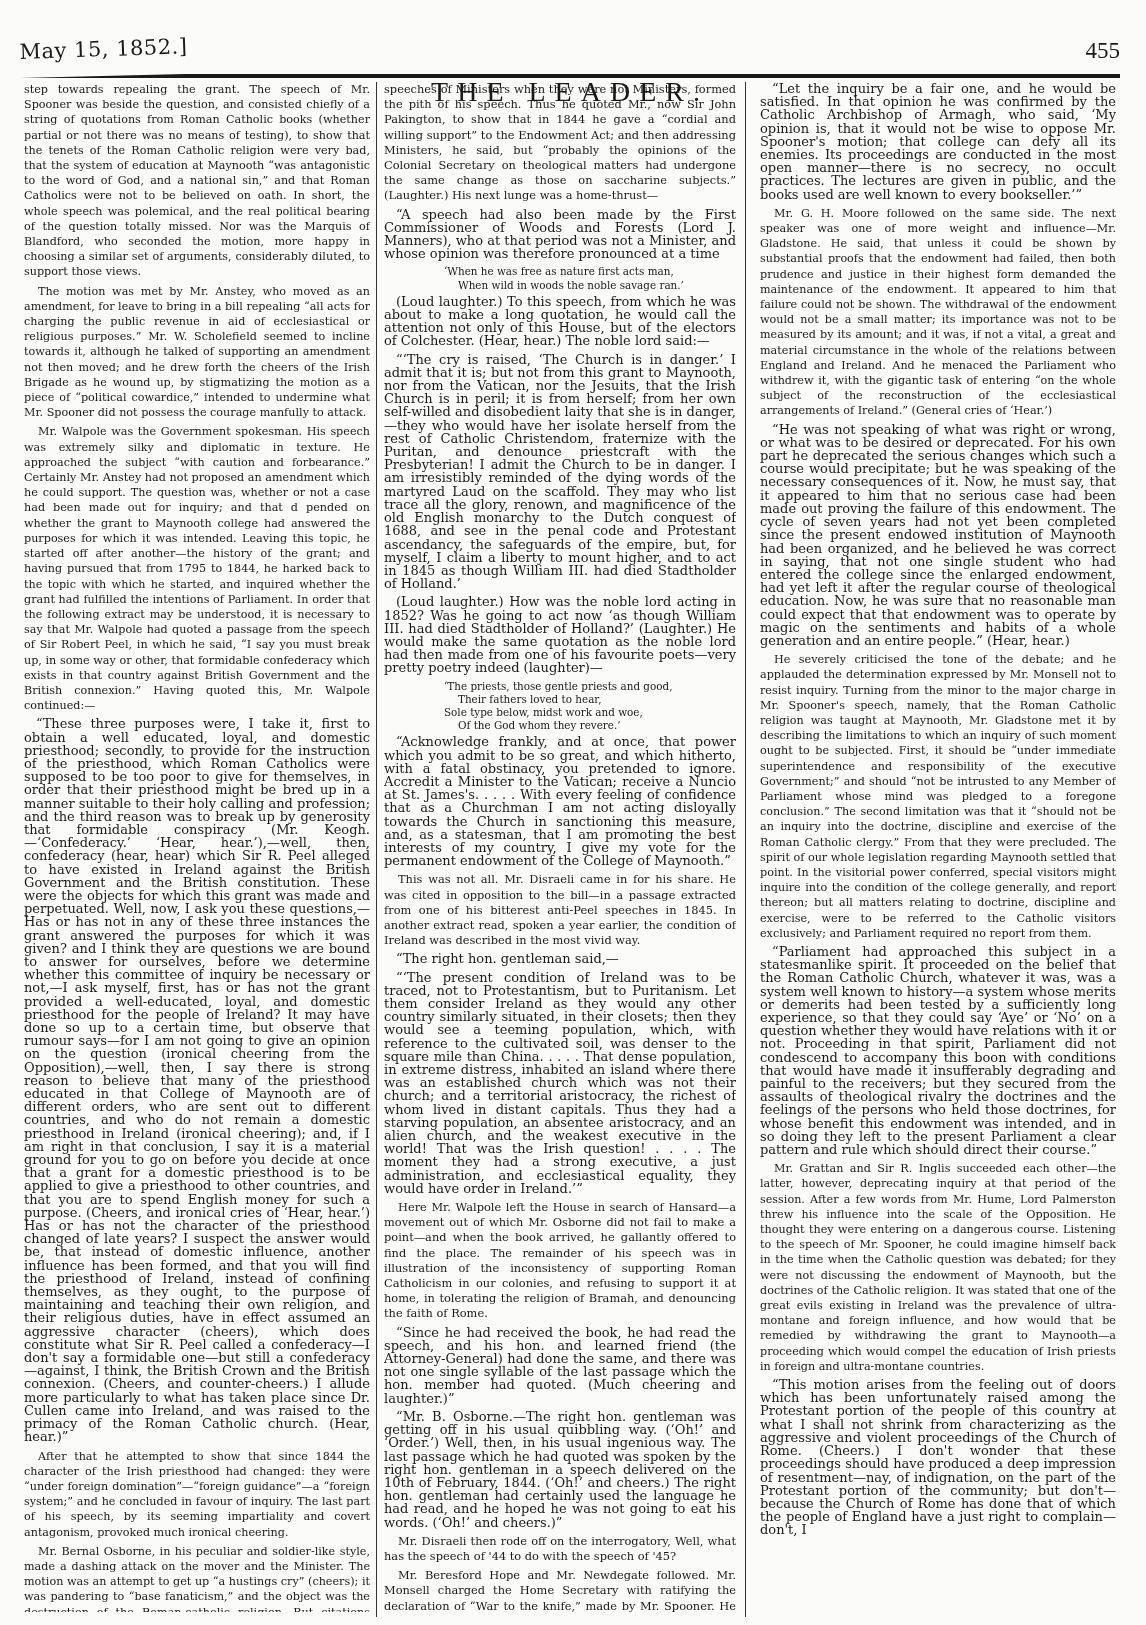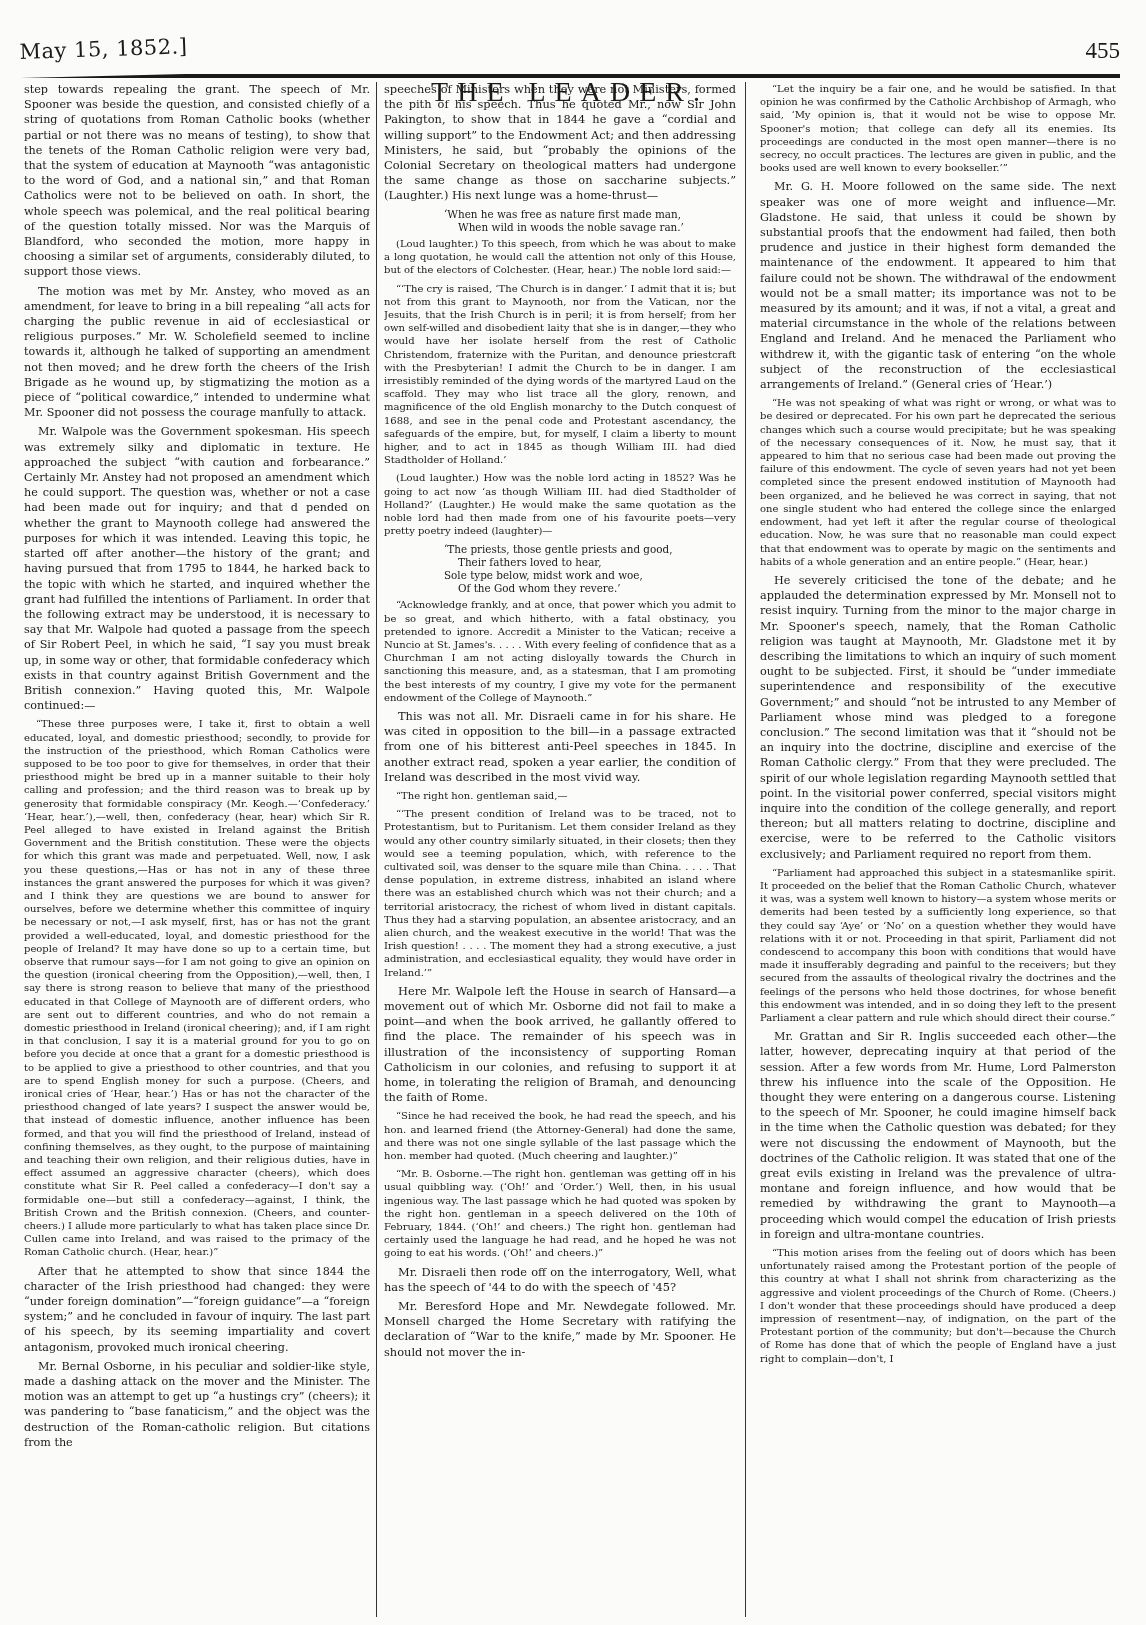--- a/index.html
+++ b/index.html
@@ -30,21 +30,21 @@
     font-size: 11.2px; line-height: 15.2px; text-align: justify;
   }
   .col-1 { left: 24px; width: 346px; }
   .col-2 { left: 384px; width: 352px; font-size: 11.4px; }
   .col-3 { left: 760px; width: 356px; }
   .col-divider { position: absolute; top: 82px; width: 1px; background: #333; height: 1535px; }
   .div-1 { left: 376px; }
   .div-2 { left: 745px; }
   p { margin: 0 0 4px 0; text-indent: 14px; }
   p.cont { text-indent: 0; }
-  p.quote { font-size: 10px; line-height: 13.2px; margin-bottom: 5px; text-indent: 12px; }
+  p.quote { font-size: 13px; line-height: 13.2px; margin-bottom: 5px; text-indent: 12px; }
   .verse { font-size: 10.4px; line-height: 13.2px; margin: 3px 0 3px 60px; text-align: left; }
   .verse div.in { padding-left: 14px; }
 </style>
 </head>
 <body>
 
 <div class="masthead">
   <div class="mh-date">May 15, 1852.]</div>
   <div class="mh-title">THE LEADER.</div>
   <div class="mh-page">455</div>
@@ -57,22 +57,23 @@
 <div class="column col-1">
     <p class="cont">step towards repealing the grant. The speech of Mr. Spooner was beside the question, and consisted chiefly of a string of quotations from Roman Catholic books (whether partial or not there was no means of testing), to show that the tenets of the Roman Catholic religion were very bad, that the system of education at Maynooth “was antagonistic to the word of God, and a national sin,” and that Roman Catholics were not to be believed on oath. In short, the whole speech was polemical, and the real political bearing of the question totally missed. Nor was the Marquis of Blandford, who seconded the motion, more happy in choosing a similar set of arguments, considerably diluted, to support those views.</p>
     <p>The motion was met by Mr. Anstey, who moved as an amendment, for leave to bring in a bill repealing “all acts for charging the public revenue in aid of ecclesiastical or religious purposes.” Mr. W. Scholefield seemed to incline towards it, although he talked of supporting an amendment not then moved; and he drew forth the cheers of the Irish Brigade as he wound up, by stigmatizing the motion as a piece of “political cowardice,” intended to undermine what Mr. Spooner did not possess the courage manfully to attack.</p>
     <p>Mr. Walpole was the Government spokesman. His speech was extremely silky and diplomatic in texture. He approached the subject “with caution and forbearance.” Certainly Mr. Anstey had not proposed an amendment which he could support. The question was, whether or not a case had been made out for inquiry; and that d pended on whether the grant to Maynooth college had answered the purposes for which it was intended. Leaving this topic, he started off after another—the history of the grant; and having pursued that from 1795 to 1844, he harked back to the topic with which he started, and inquired whether the grant had fulfilled the intentions of Parliament. In order that the following extract may be understood, it is necessary to say that Mr. Walpole had quoted a passage from the speech of Sir Robert Peel, in which he said, “I say you must break up, in some way or other, that formidable confederacy which exists in that country against British Government and the British connexion.” Having quoted this, Mr. Walpole continued:—</p>
     <p class="quote">“These three purposes were, I take it, first to obtain a well educated, loyal, and domestic priesthood; secondly, to provide for the instruction of the priesthood, which Roman Catholics were supposed to be too poor to give for themselves, in order that their priesthood might be bred up in a manner suitable to their holy calling and profession; and the third reason was to break up by generosity that formidable conspiracy (Mr. Keogh.—‘Confederacy.’ ‘Hear, hear.’),—well, then, confederacy (hear, hear) which Sir R. Peel alleged to have existed in Ireland against the British Government and the British constitution. These were the objects for which this grant was made and perpetuated. Well, now, I ask you these questions,—Has or has not in any of these three instances the grant answered the purposes for which it was given? and I think they are questions we are bound to answer for ourselves, before we determine whether this committee of inquiry be necessary or not,—I ask myself, first, has or has not the grant provided a well-educated, loyal, and domestic priesthood for the people of Ireland? It may have done so up to a certain time, but observe that rumour says—for I am not going to give an opinion on the question (ironical cheering from the Opposition),—well, then, I say there is strong reason to believe that many of the priesthood educated in that College of Maynooth are of different orders, who are sent out to different countries, and who do not remain a domestic priesthood in Ireland (ironical cheering); and, if I am right in that conclusion, I say it is a material ground for you to go on before you decide at once that a grant for a domestic priesthood is to be applied to give a priesthood to other countries, and that you are to spend English money for such a purpose. (Cheers, and ironical cries of ‘Hear, hear.’) Has or has not the character of the priesthood changed of late years? I suspect the answer would be, that instead of domestic influence, another influence has been formed, and that you will find the priesthood of Ireland, instead of confining themselves, as they ought, to the purpose of maintaining and teaching their own religion, and their religious duties, have in effect assumed an aggressive character (cheers), which does constitute what Sir R. Peel called a confederacy—I don't say a formidable one—but still a confederacy—against, I think, the British Crown and the British connexion. (Cheers, and counter-cheers.) I allude more particularly to what has taken place since Dr. Cullen came into Ireland, and was raised to the primacy of the Roman Catholic church. (Hear, hear.)”</p>
     <p>After that he attempted to show that since 1844 the character of the Irish priesthood had changed: they were “under foreign domination”—“foreign guidance”—a “foreign system;” and he concluded in favour of inquiry. The last part of his speech, by its seeming impartiality and covert antagonism, provoked much ironical cheering.</p>
     <p>Mr. Bernal Osborne, in his peculiar and soldier-like style, made a dashing attack on the mover and the Minister. The motion was an attempt to get up “a hustings cry” (cheers); it was pandering to “base fanaticism,” and the object was the destruction of the Roman-catholic religion. But citations from the</p>
   </div>
 <div class="column col-2">
     <p class="cont">speeches of Ministers when they were not Ministers, formed the pith of his speech. Thus he quoted Mr., now Sir John Pakington, to show that in 1844 he gave a “cordial and willing support” to the Endowment Act; and then addressing Ministers, he said, but “probably the opinions of the Colonial Secretary on theological matters had undergone the same change as those on saccharine subjects.” (Laughter.) His next lunge was a home-thrust—</p>
+    <p class="quote">“A speech had also been made by the First Commissioner of Woods and Forests (Lord J. Manners), who at that period was not a Minister, and whose opinion was therefore pronounced at a time</p>
     <div class="verse">
-      <div>‘When he was free as nature first made man,</div>
+      <div>‘When he was free as nature first acts man,</div>
       <div class="in">When wild in woods the noble savage ran.’</div>
     </div>
     <p class="quote cont">(Loud laughter.) To this speech, from which he was about to make a long quotation, he would call the attention not only of this House, but of the electors of Colchester. (Hear, hear.) The noble lord said:—</p>
     <p class="quote">“‘The cry is raised, ‘The Church is in danger.’ I admit that it is; but not from this grant to Maynooth, nor from the Vatican, nor the Jesuits, that the Irish Church is in peril; it is from herself; from her own self-willed and disobedient laity that she is in danger,—they who would have her isolate herself from the rest of Catholic Christendom, fraternize with the Puritan, and denounce priestcraft with the Presbyterian! I admit the Church to be in danger. I am irresistibly reminded of the dying words of the martyred Laud on the scaffold. They may who list trace all the glory, renown, and magnificence of the old English monarchy to the Dutch conquest of 1688, and see in the penal code and Protestant ascendancy, the safeguards of the empire, but, for myself, I claim a liberty to mount higher, and to act in 1845 as though William III. had died Stadtholder of Holland.’</p>
     <p class="quote cont">(Loud laughter.) How was the noble lord acting in 1852? Was he going to act now ‘as though William III. had died Stadtholder of Holland?’ (Laughter.) He would make the same quotation as the noble lord had then made from one of his favourite poets—very pretty poetry indeed (laughter)—</p>
     <div class="verse">
       <div>‘The priests, those gentle priests and good,</div>
       <div class="in">Their fathers loved to hear,</div>
       <div>Sole type below, midst work and woe,</div>
       <div class="in">Of the God whom they revere.’</div>

